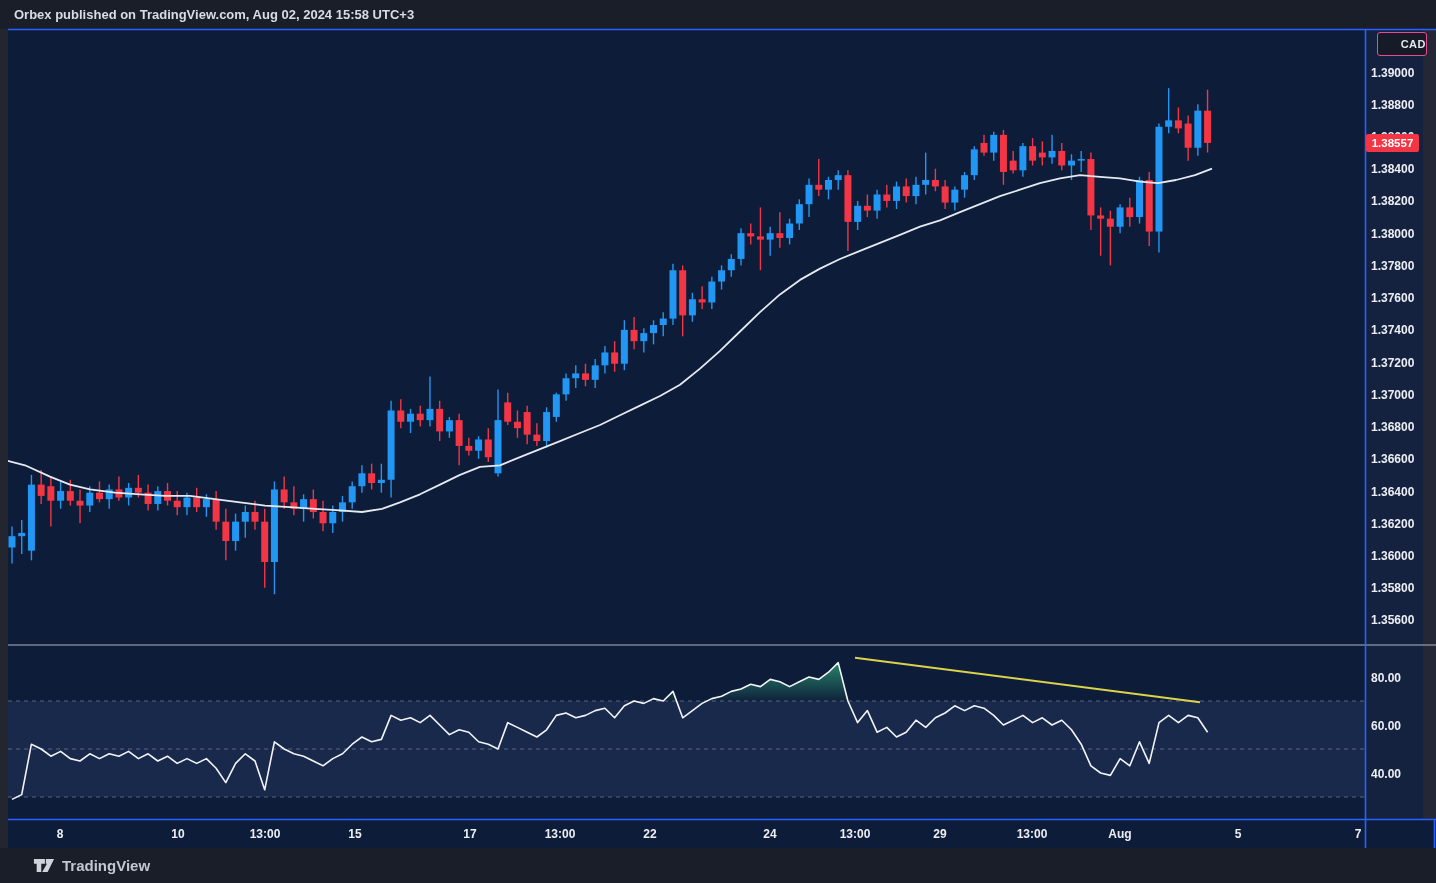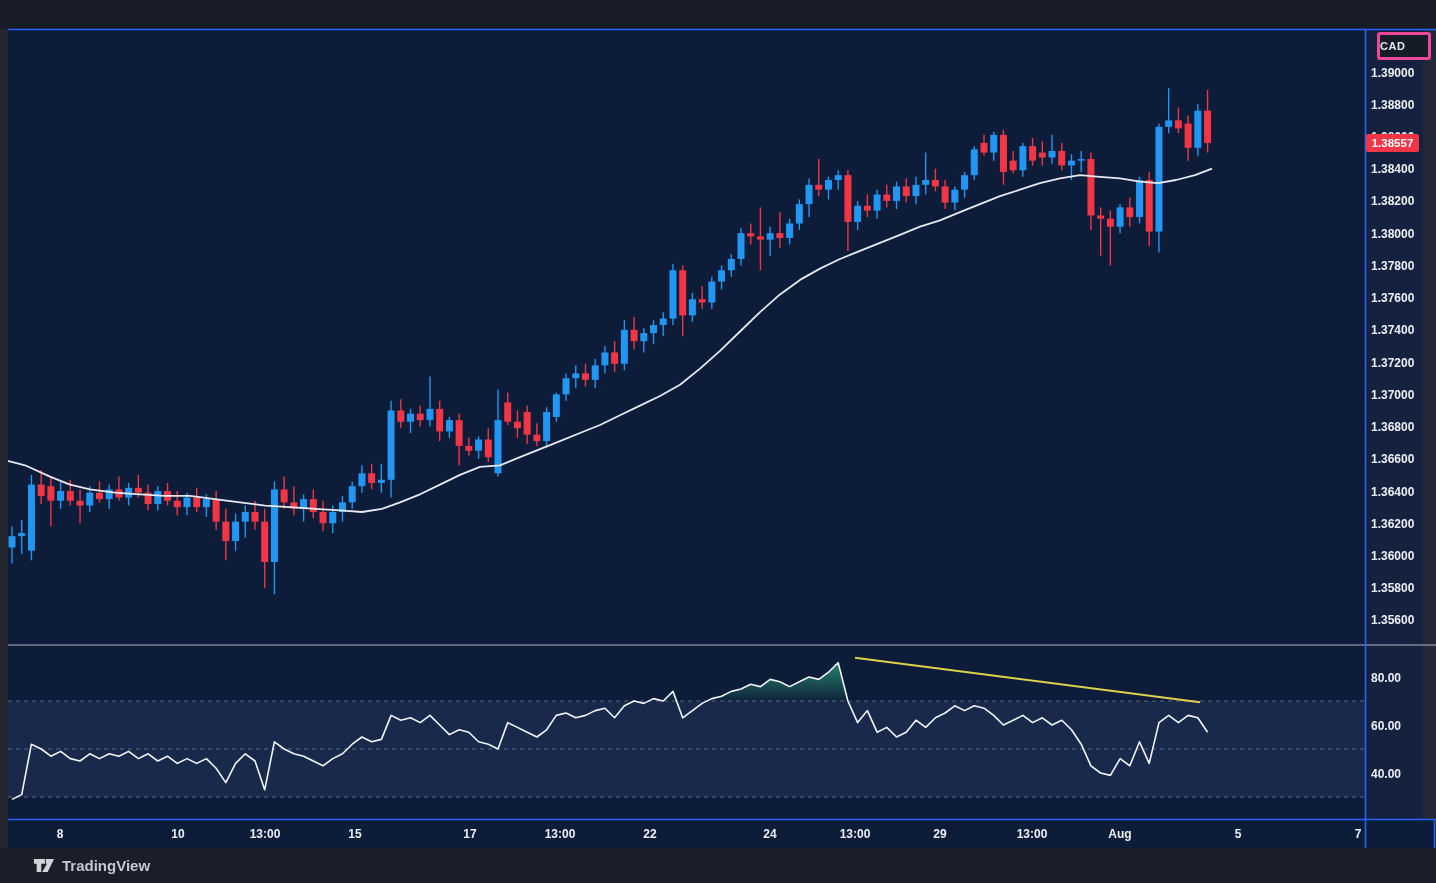--- a/index.html
+++ b/index.html
@@ -2,36 +2,39 @@
 <html><head>
 <meta charset="utf-8">
 <style>
   html,body{margin:0;padding:0;background:#181c27;}
   .screen{position:relative;width:1436px;height:883px;overflow:hidden;
           font-family:"Liberation Sans",sans-serif;background:#181c27;}
   .titlebar{position:absolute;left:0;top:0;width:1436px;height:29px;background:#1a1e29;
             color:#d8dce6;font-size:13px;font-weight:700;line-height:29px;}
   .titlebar span{margin-left:14px;}
   #chart-svg{position:absolute;left:0;top:0;}
-  .cad-box{position:absolute;left:1377px;top:32px;width:48px;height:22px;border:3px solid #ec4899;
+  .cad-box{position:absolute;left:1377px;top:32px;width:48px;height:22px;border:1px solid #ec4899;
            border-radius:3px;background:#161b28;color:#e3e6ec;font-size:11px;font-weight:700;
-           text-align:left;line-height:22px;letter-spacing:0.5px;z-index:5;}
+           text-align:right;line-height:22px;letter-spacing:0.5px;z-index:5;}
   .price-badge{position:absolute;left:1366px;top:133px;width:53px;height:18px;border-radius:2px;
            color:#ffffff;font-size:11.5px;font-weight:700;text-align:center;line-height:18px;z-index:4;}
   .footer{position:absolute;left:0;top:848px;width:1436px;height:35px;background:#1a1e29;
           display:flex;align-items:center;z-index:5;padding-left:20px;}
   .footer .logo{margin-left:13px;display:flex;align-items:center;}
   .footer .brand{margin-left:7px;color:#c3c7d1;font-size:15px;font-weight:700;}
   svg text{font-family:"Liberation Sans",sans-serif;}
 </style>
 </head>
 <body>
 
 <div class="screen">
 
+  <div class="titlebar">
+    <span>Orbex published on TradingView.com, Aug 02, 2024 15:58 UTC+3</span>
+  </div>
 
   <svg id="chart-svg" width="1436" height="883">
       <rect x="8" y="29" width="1428" height="819" fill="#0d1c38"></rect>
       <rect x="1365" y="29" width="58" height="790" fill="#14223f"></rect>
       <rect x="1423" y="29" width="13" height="790" fill="#242836"></rect>
       <rect x="8" y="701" width="1357" height="96" fill="rgba(136,160,255,0.10)"></rect>
       <line x1="8" y1="701" x2="1365" y2="701" stroke="#8b90a0" stroke-width="1" stroke-dasharray="4 4" opacity="0.6"></line>
       <line x1="8" y1="749" x2="1365" y2="749" stroke="#8b90a0" stroke-width="1" stroke-dasharray="4 4" opacity="0.6"></line>
       <line x1="8" y1="797" x2="1365" y2="797" stroke="#8b90a0" stroke-width="1" stroke-dasharray="4 4" opacity="0.6"></line>
       <defs>

